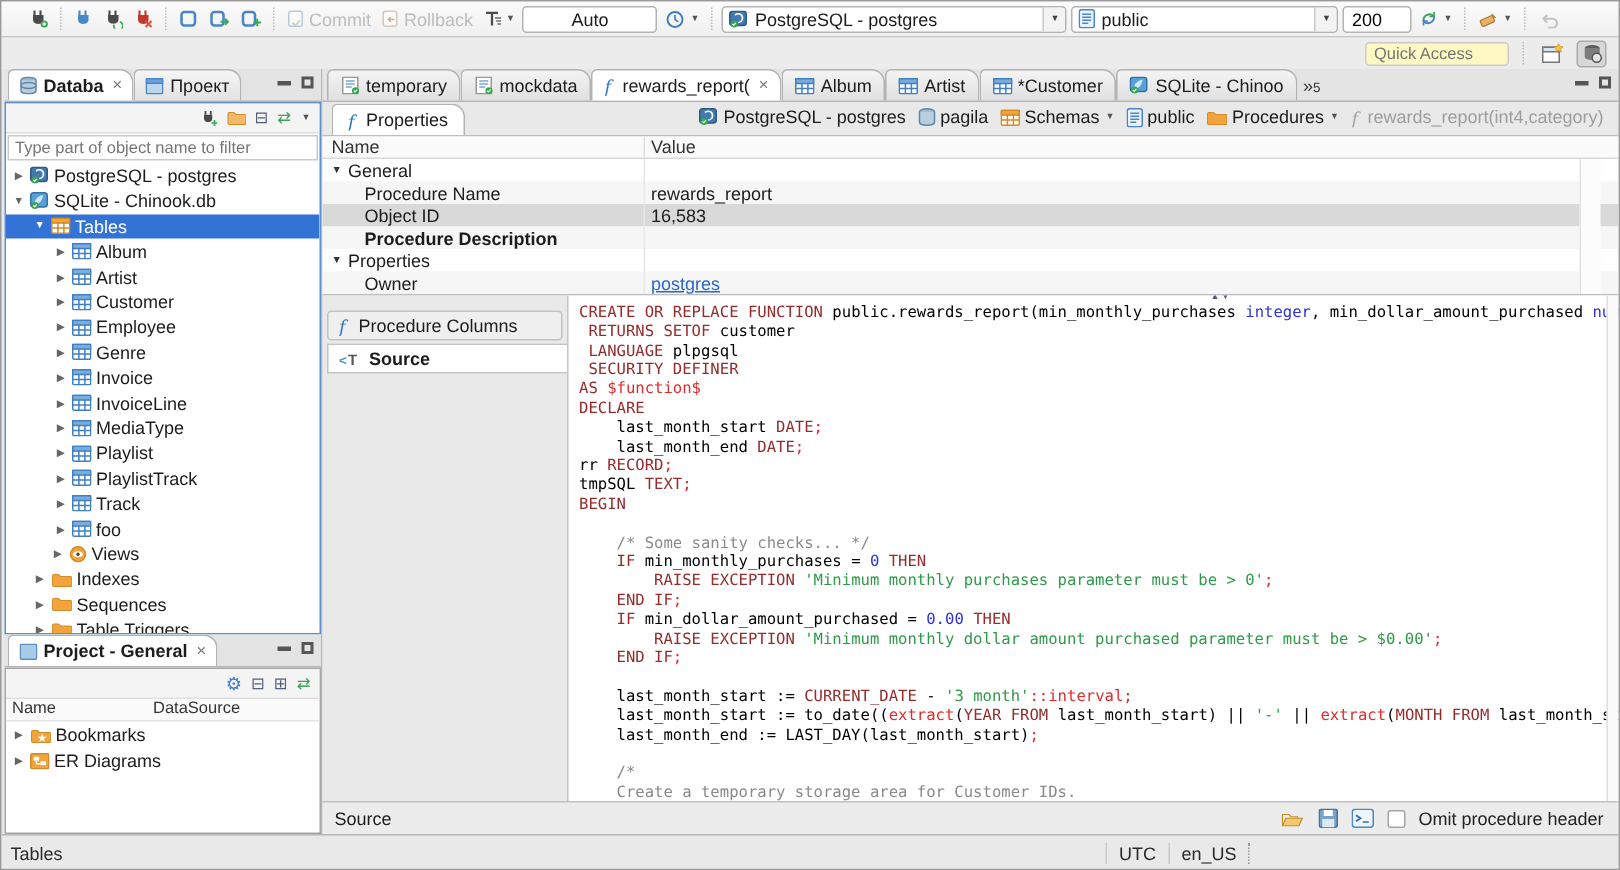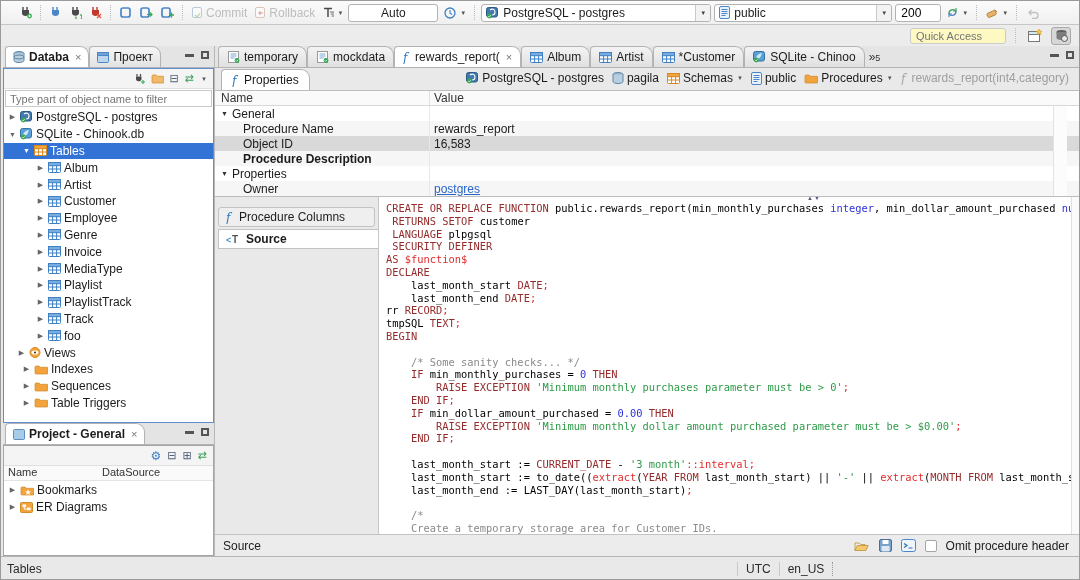--- a/index.html
+++ b/index.html
@@ -463,20 +463,31 @@
               </div>
               <div class="trow" style="padding-left: 32px;">
                 <span class="arrow">▶</span>
                 <span class="icon">
                   <svg width="13" height="11">
                     <rect x="0.5" y="0.5" width="12" height="10" rx="1" fill="#fff" stroke="#3f7fc4"></rect>
                     <rect x="0.5" y="0.5" width="12" height="3.2" fill="#7aadde" stroke="#3f7fc4"></rect>
                     <path d="M4.6 3.5V10.5M8.6 3.5V10.5M0.5 7h12" stroke="#3f7fc4"></path>
                   </svg>
                 </span>
+                <span>InvoiceLine</span>
+              </div>
+              <div class="trow" style="padding-left: 32px;">
+                <span class="arrow">▶</span>
+                <span class="icon">
+                  <svg width="13" height="11">
+                    <rect x="0.5" y="0.5" width="12" height="10" rx="1" fill="#fff" stroke="#3f7fc4"></rect>
+                    <rect x="0.5" y="0.5" width="12" height="3.2" fill="#7aadde" stroke="#3f7fc4"></rect>
+                    <path d="M4.6 3.5V10.5M8.6 3.5V10.5M0.5 7h12" stroke="#3f7fc4"></path>
+                  </svg>
+                </span>
                 <span>MediaType</span>
               </div>
               <div class="trow" style="padding-left: 32px;">
                 <span class="arrow">▶</span>
                 <span class="icon">
                   <svg width="13" height="11">
                     <rect x="0.5" y="0.5" width="12" height="10" rx="1" fill="#fff" stroke="#3f7fc4"></rect>
                     <rect x="0.5" y="0.5" width="12" height="3.2" fill="#7aadde" stroke="#3f7fc4"></rect>
                     <path d="M4.6 3.5V10.5M8.6 3.5V10.5M0.5 7h12" stroke="#3f7fc4"></path>
                   </svg>
@@ -509,21 +520,21 @@
                 <span class="arrow">▶</span>
                 <span class="icon">
                   <svg width="13" height="11">
                     <rect x="0.5" y="0.5" width="12" height="10" rx="1" fill="#fff" stroke="#3f7fc4"></rect>
                     <rect x="0.5" y="0.5" width="12" height="3.2" fill="#7aadde" stroke="#3f7fc4"></rect>
                     <path d="M4.6 3.5V10.5M8.6 3.5V10.5M0.5 7h12" stroke="#3f7fc4"></path>
                   </svg>
                 </span>
                 <span>foo</span>
               </div>
-              <div class="trow" style="padding-left: 13px;">
+              <div class="trow" style="padding-left: 30px;">
                 <span class="arrow">▶</span>
                 <span class="icon">
                   <svg width="12" height="11">
                     <circle cx="6" cy="5.5" r="5" fill="#f2a33c" stroke="#d8881f"></circle>
                     <ellipse cx="6" cy="5.5" rx="3.4" ry="2" fill="#fff"></ellipse>
                     <circle cx="6" cy="5.5" r="1.1" fill="#5a3a10"></circle>
                   </svg>
                 </span>
                 <span>Views</span>
               </div>

